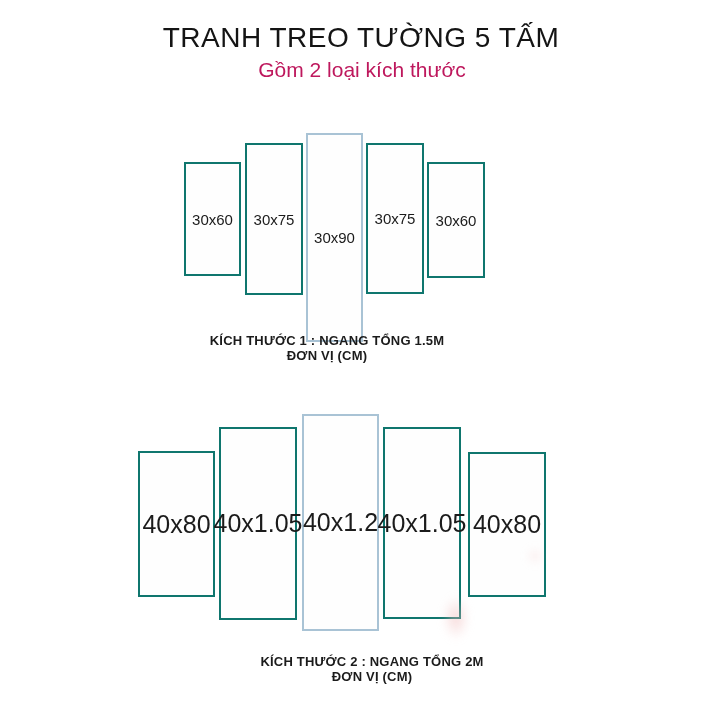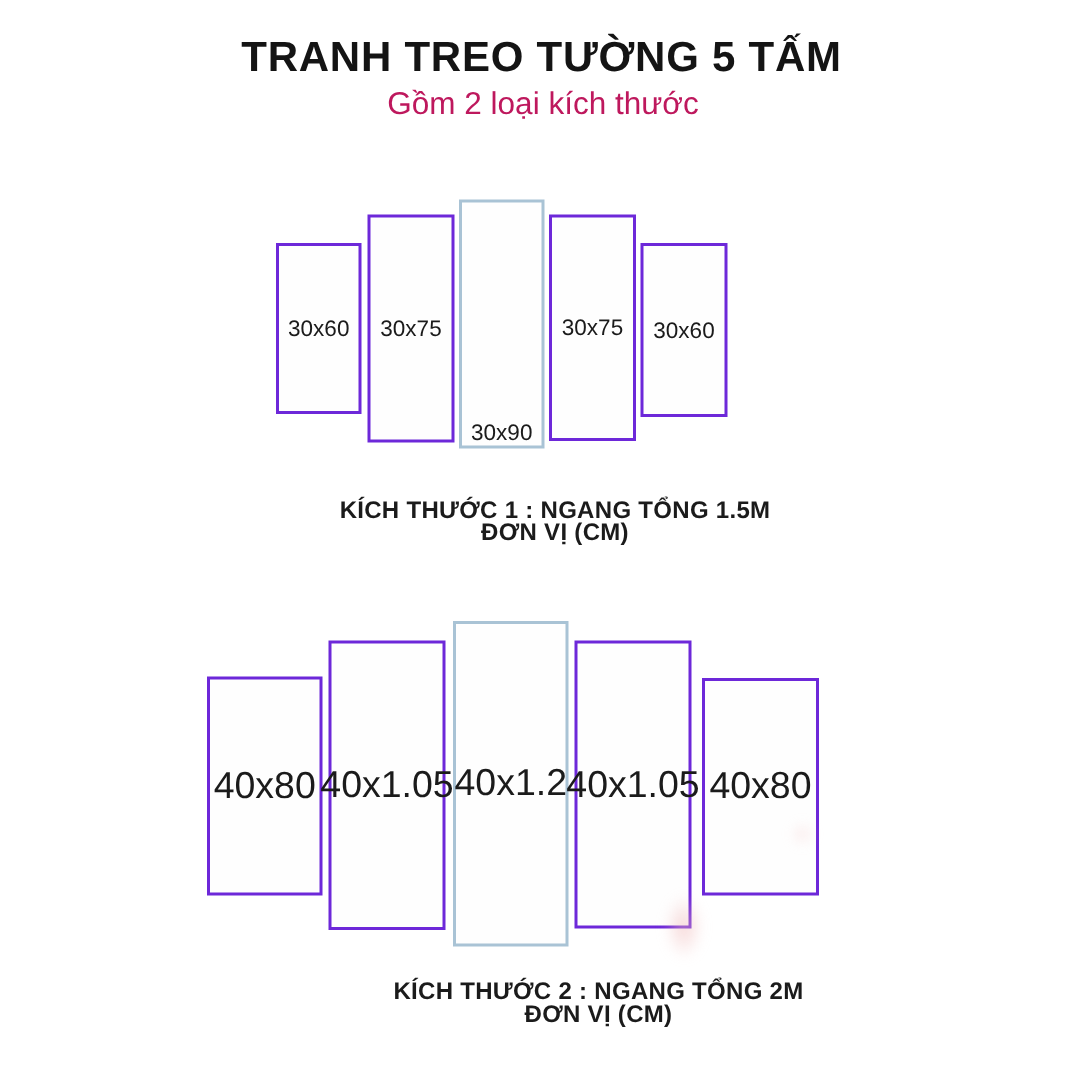--- a/index.html
+++ b/index.html
@@ -18,82 +18,81 @@
   }
 
   
   .title {
     position: absolute;
     top: 22px;
     left: 361px;
     transform: translateX(-50%);
     white-space: nowrap;
     font-size: 28px;
-    font-weight: 700;
+    font-weight: 400;
     letter-spacing: 0.5px;
     color: #141414;
   }
   .subtitle {
     position: absolute;
     top: 58px;
     left: 362px;
     transform: translateX(-50%);
     white-space: nowrap;
     font-size: 21px;
     font-weight: 400;
     color: #be185d;
   }
 
   
   .panel {
     position: absolute;
     box-sizing: border-box;
     background: #fefefe;
-    border: 2px solid #6d28d9;
+    border: 2px solid #0f766e;
     display: flex;
     align-items: center;
     justify-content: center;
   }
   .panel .size-label {
     white-space: nowrap;
     color: #1b1b1b;
   }
   .set1 .size-label { font-size: 15px; }
   .set2 .size-label { font-size: 25px; }
   .panel.center { border-color: #a9c3d5; }
 
   
   .s1p1 { left: 184px; top: 162px; width: 57px; height: 114px; }
   .s1p2 { left: 245px; top: 143px; width: 58px; height: 152px; }
-  .s1p3 { left: 306px; top: 133px; width: 57px; height: 166px; align-items: flex-end; }
+  .s1p3 { left: 306px; top: 133px; width: 57px; height: 209px; }
   .s1p4 { left: 366px; top: 143px; width: 58px; height: 151px; }
   .s1p5 { left: 427px; top: 162px; width: 58px; height: 116px; }
 
   
   .s2p1 { left: 138px; top: 451px; width: 77px; height: 146px; }
   .s2p2 { left: 219px; top: 427px; width: 78px; height: 193px; }
   .s2p3 { left: 302px; top: 414px; width: 77px; height: 217px; }
   .s2p4 { left: 383px; top: 427px; width: 78px; height: 192px; }
   .s2p5 { left: 468px; top: 452px; width: 78px; height: 145px; }
 
   
   .caption {
     position: absolute;
     transform: translateX(-50%);
     text-align: center;
-    font-size: 16px;
+    font-size: 13px;
     font-weight: 700;
     line-height: 15px;
     letter-spacing: 0.2px;
     white-space: nowrap;
     color: #1b1b1b;
-    margin-left: 43px;
   }
   .cap1 { left: 327px; top: 333px; }
-  .cap2 { left: 356px; top: 654px; }
+  .cap2 { left: 372px; top: 654px; }
 
   
   .smudge {
     position: absolute;
     border-radius: 50%;
     filter: blur(4px);
     pointer-events: none;
   }
   .smudge-big {
     left: 443px; top: 596px; width: 26px; height: 44px;

